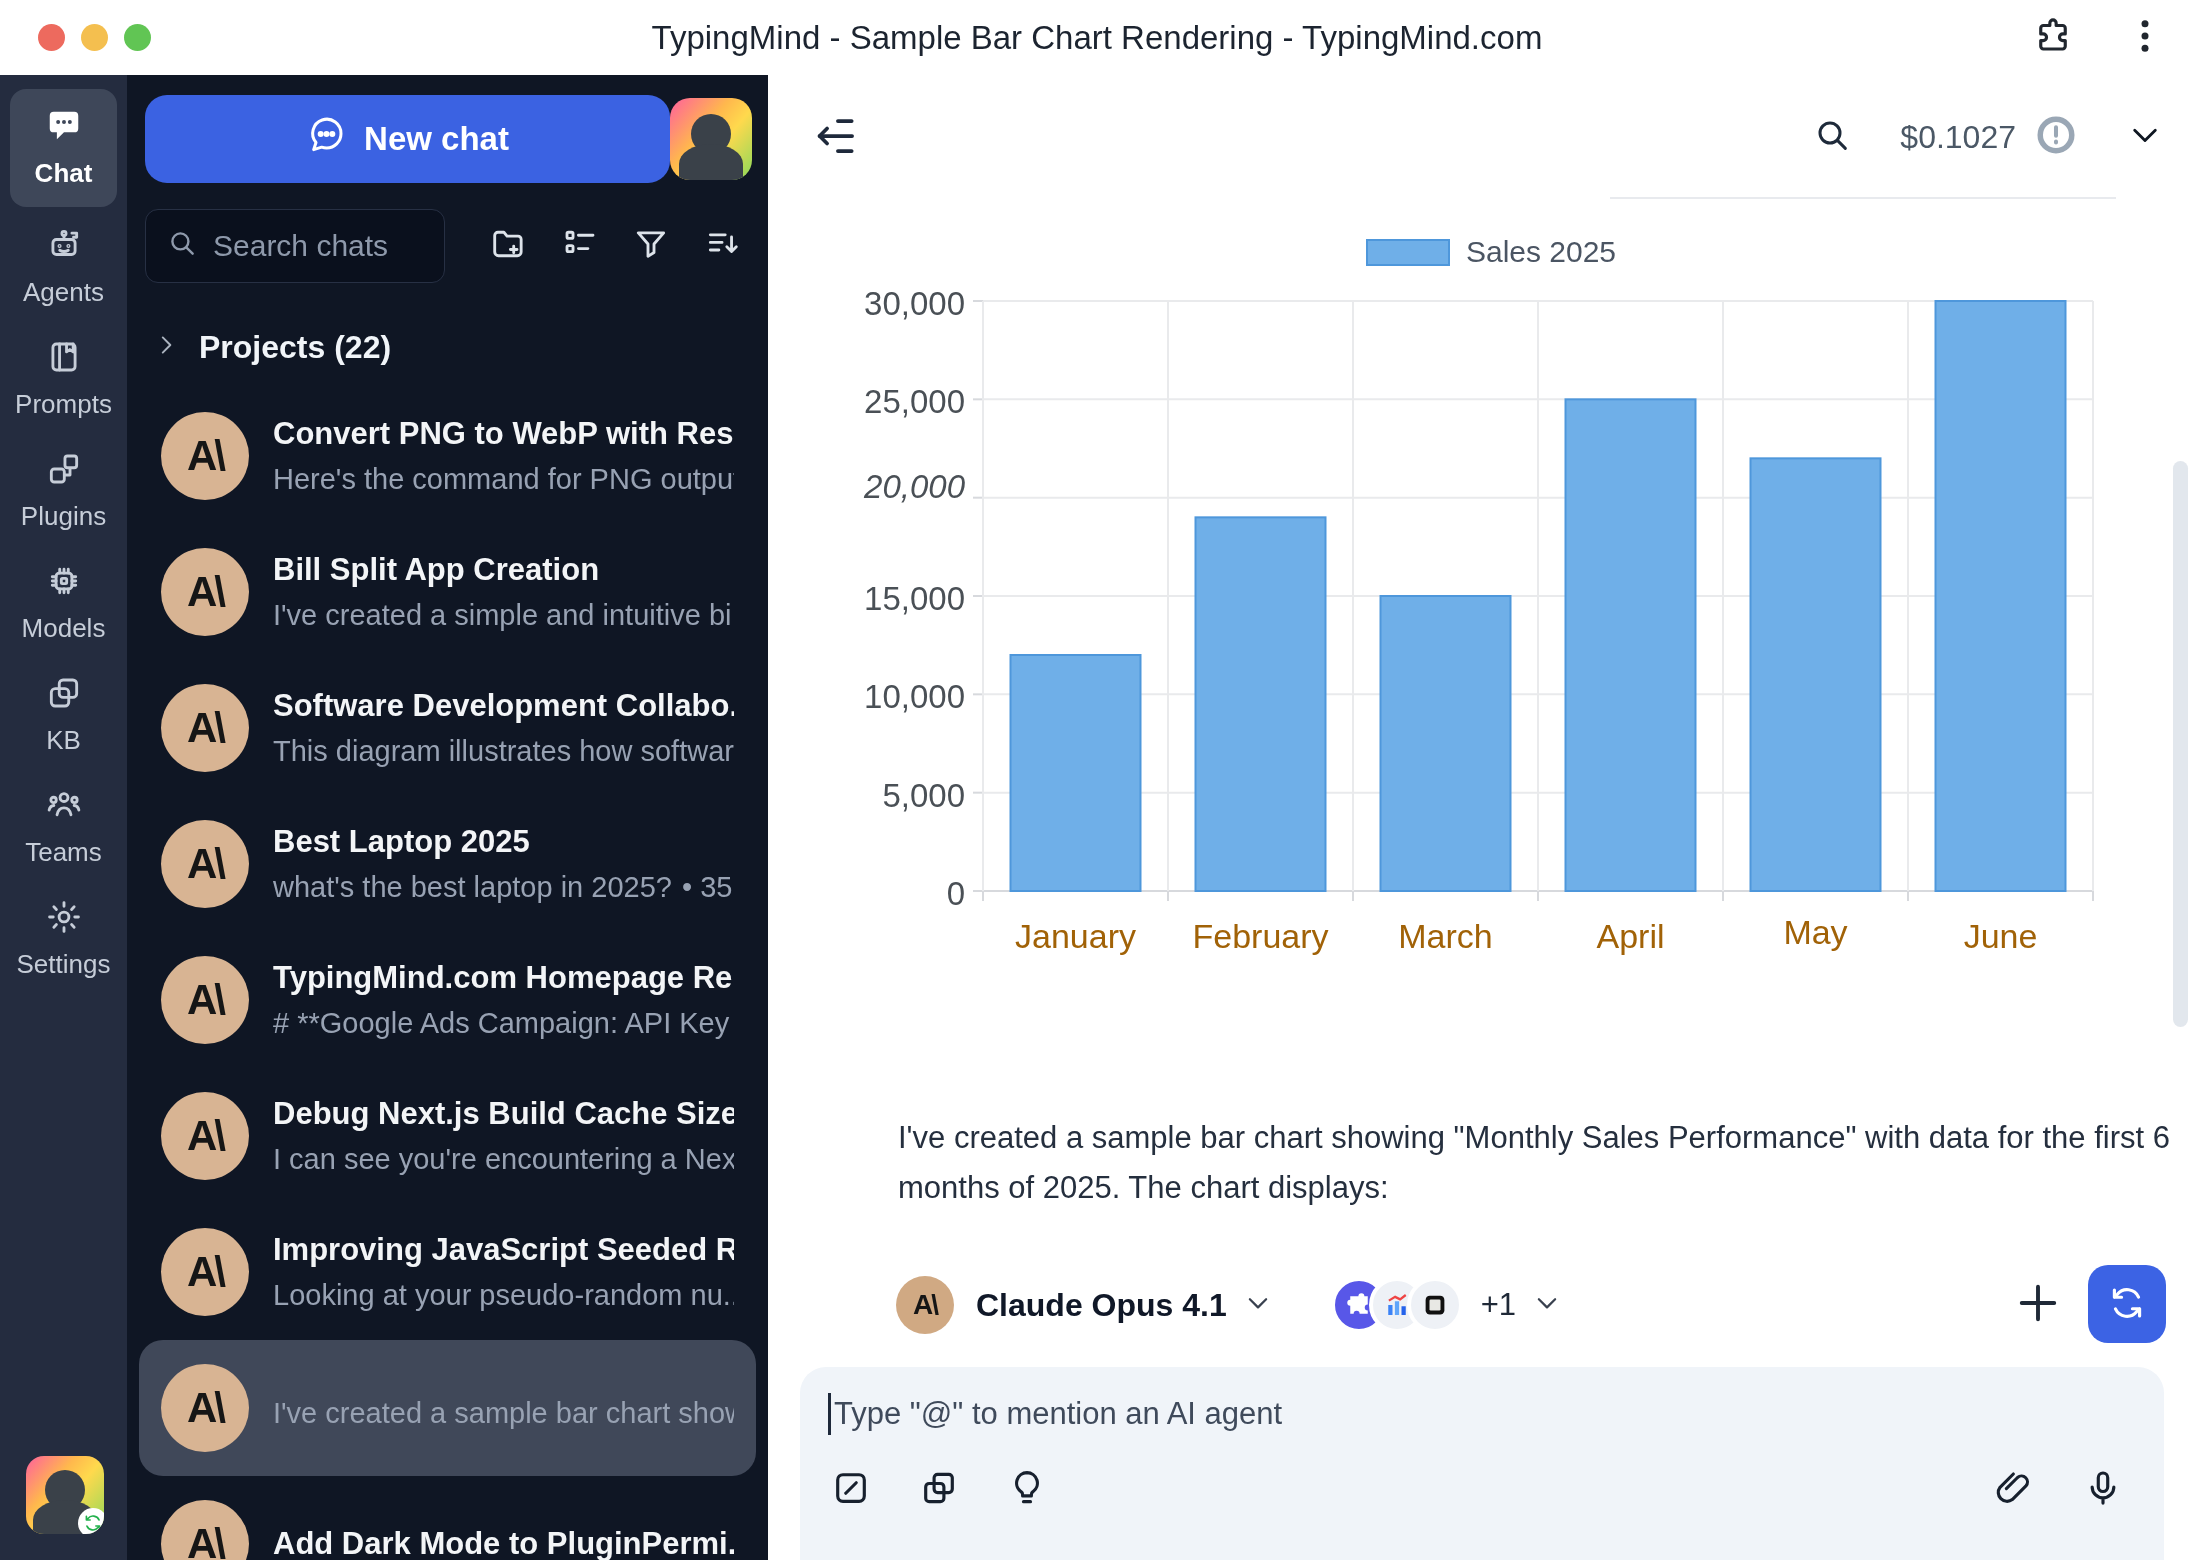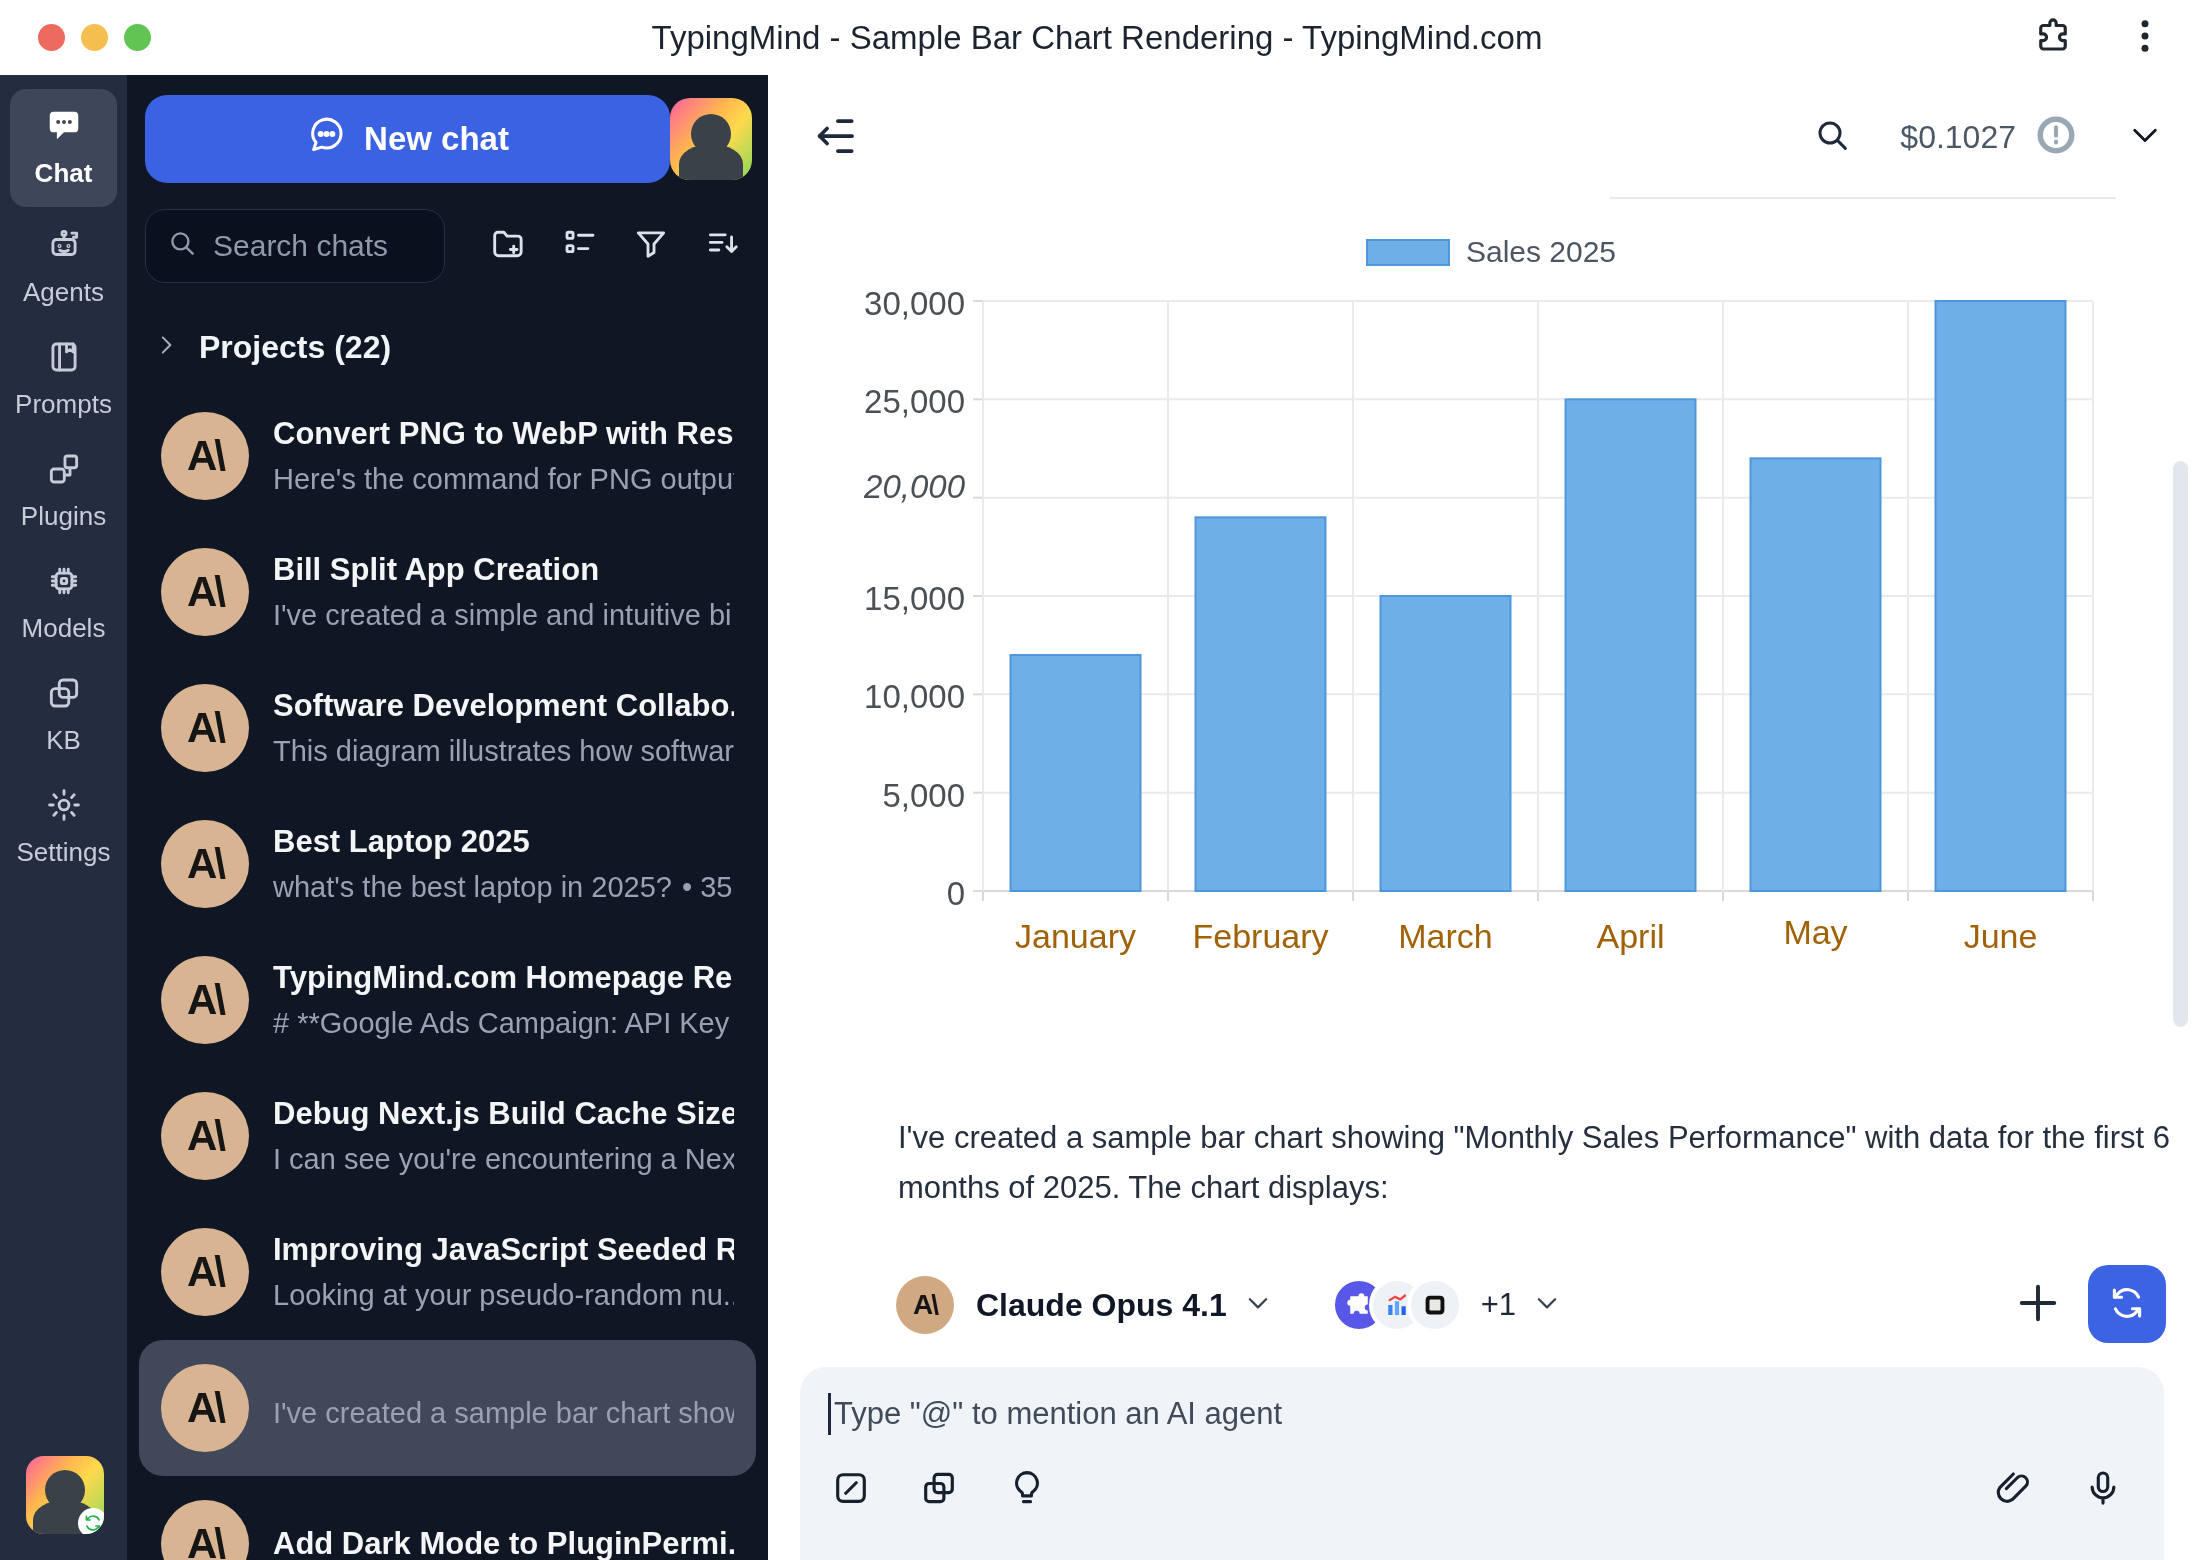--- a/index.html
+++ b/index.html
@@ -36,21 +36,21 @@
   
   .sidebar{position:relative;width:641px;flex:0 0 641px;background:#0f1624;padding-top:20px;overflow:hidden}
   .side-top{display:flex;align-items:center;padding:0 16px 0 18px}
   .newchat{flex:1;height:88px;border-radius:22px;background:#3b62e2;color:#fff;border:none;cursor:pointer;
     display:flex;align-items:center;justify-content:center;gap:18px;font-size:33px;font-weight:700;font-family:inherit}
   .newchat .icon svg{width:40px;height:40px}
   .profile-avatar{position:relative;width:82px;height:82px;border-radius:20px;overflow:hidden;cursor:pointer;
     background:linear-gradient(130deg,#ff5f9e 0%,#ffb84d 40%,#ffd94d 60%,#8bd95a 100%)}
   .profile-avatar .silhouette{left:21px;top:16px}
   .search-row{display:flex;align-items:center;margin:26px 26px 0 18px;gap:0}
-  .searchbox{width:300px;height:74px;border-radius:20px;background:#0a101d;border:1px solid #273044;
+  .searchbox{width:300px;height:74px;border-radius:13px;background:#0a101d;border:1px solid #273044;
     display:flex;align-items:center;gap:15px;padding:0 20px;color:#8e99ab;font-size:30px;cursor:text}
   .searchbox .icon svg{width:32px;height:32px}
   .side-tools{flex:1;display:flex;justify-content:space-between;align-items:center;padding-left:44px;color:#dde3ea}
   .side-tools .tool{cursor:pointer}
   .side-tools svg{width:38px;height:38px}
   .projects{display:flex;align-items:center;gap:20px;margin:46px 26px 12px;color:#f1f5f9;font-size:32px;font-weight:700;cursor:pointer}
   .projects .icon{color:#aab3bf}.projects .icon svg{width:26px;height:26px}
   .chat-list{margin-top:22px}
   .chat-item{display:flex;align-items:center;gap:24px;height:136px;margin:0 12px;padding:0 22px;border-radius:24px;cursor:pointer}
   .chat-item.selected{background:#404859}
@@ -184,20 +184,30 @@
               <path d="M9.3 7V4.6M12 7V4.6M14.7 7V4.6M9.3 19.4V17M12 19.4V17M14.7 19.4V17M7 9.3H4.6M7 12H4.6M7 14.7H4.6M19.4 9.3H17M19.4 12H17M19.4 14.7H17"></path>
             </svg></span>
           <span class="rail-label">Models</span>
         </div>
         <div class="rail-item">
           <span class="icon"><svg viewBox="0 0 24 24" fill="none" stroke="currentColor" stroke-width="1.8" stroke-linecap="round" stroke-linejoin="round">
               <rect x="9" y="3.8" width="11" height="11" rx="2.4"></rect>
               <rect x="4" y="9.2" width="11" height="11" rx="2.4"></rect>
             </svg></span>
           <span class="rail-label">KB</span>
+        </div>
+        <div class="rail-item">
+          <span class="icon"><svg viewBox="0 0 24 24" fill="none" stroke="currentColor" stroke-width="1.8" stroke-linecap="round" stroke-linejoin="round">
+              <circle cx="12" cy="7.3" r="2.5"></circle>
+              <path d="M7.6 18.2c.5-2.7 2.2-4.4 4.4-4.4s3.9 1.7 4.4 4.4"></path>
+              <circle cx="5.4" cy="8.8" r="1.7"></circle>
+              <circle cx="18.6" cy="8.8" r="1.7"></circle>
+              <path d="M2.6 15.2c.4-1.7 1.5-2.8 3-2.9M21.4 15.2c-.4-1.7-1.5-2.8-3-2.9"></path>
+            </svg></span>
+          <span class="rail-label">Teams</span>
         </div>
         <div class="rail-item">
           <span class="icon"><svg viewBox="0 0 24 24" fill="none" stroke="currentColor" stroke-width="1.8" stroke-linecap="round" stroke-linejoin="round">
               <circle cx="12" cy="12" r="3.1"></circle>
               <path d="M12 2.9v2.3M12 18.8v2.3M21.1 12h-2.3M5.2 12H2.9M18.4 5.6l-1.6 1.6M7.2 16.8l-1.6 1.6M18.4 18.4l-1.6-1.6M7.2 7.2 5.6 5.6"></path>
             </svg></span>
           <span class="rail-label">Settings</span>
         </div>
         <div class="user-avatar">
         <span class="silhouette"></span>

